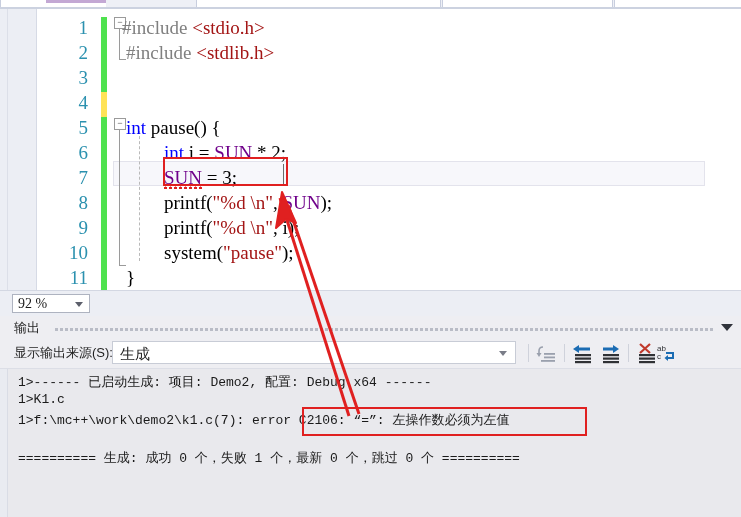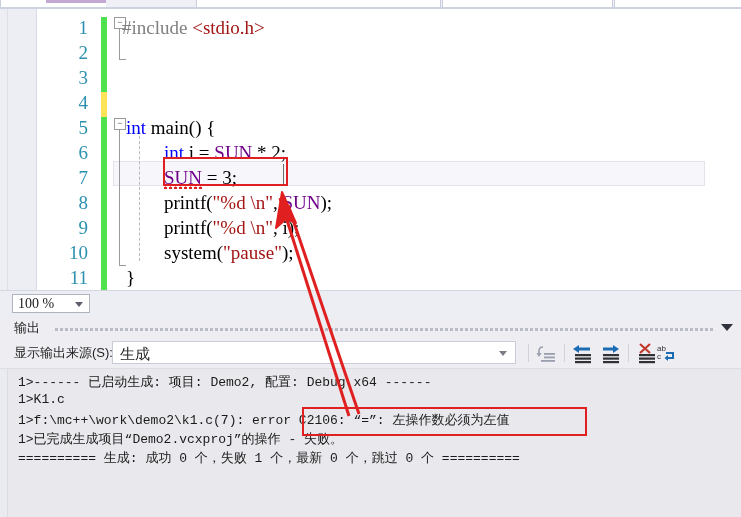--- a/index.html
+++ b/index.html
@@ -141,40 +141,40 @@
   <div class="foldtick" style="left:119px;top:50px;width:7px;"></div>
 
   <div class="foldbox" style="left:114px;top:109px;">−</div>
   <div class="foldline" style="left:119px;top:120px;height:136px;"></div>
   <div class="foldtick" style="left:119px;top:256px;width:7px;"></div>
 
   <div class="guide" style="left:139px;top:122px;height:130px;"></div>
 
   <div id="code-lines">
       <div class="codeline" style="top: 8px;"><div class="lnum" style="top: 0px;">1</div><div class="chgbar chg-green" style="top: 0px;"></div><div class="codetext" style="left: 122px;"><span class="c-pre">#include </span><span class="c-str">&lt;stdio.h&gt;</span></div></div>
-      <div class="codeline" style="top: 33px;"><div class="lnum" style="top: 0px;">2</div><div class="chgbar chg-green" style="top: 0px;"></div></div>
+      <div class="codeline" style="top: 33px;"><div class="lnum" style="top: 0px;">2</div><div class="chgbar chg-green" style="top: 0px;"></div><div class="codetext" style="left: 126px;"><span class="c-pre">#include </span><span class="c-str">&lt;stdlib.h&gt;</span></div></div>
       <div class="codeline" style="top: 58px;"><div class="lnum" style="top: 0px;">3</div><div class="chgbar chg-green" style="top: 0px;"></div><div class="codetext" style="left: 126px;"></div></div>
       <div class="codeline" style="top: 83px;"><div class="lnum" style="top: 0px;">4</div><div class="chgbar chg-yellow" style="top: 0px;"></div></div>
-      <div class="codeline" style="top: 108px;"><div class="lnum" style="top: 0px;">5</div><div class="chgbar chg-green" style="top: 0px;"></div><div class="codetext" style="left: 126px;"><span class="c-kw">int</span><span class="c-plain"> main() {</span></div></div>
+      <div class="codeline" style="top: 108px;"><div class="lnum" style="top: 0px;">5</div><div class="chgbar chg-green" style="top: 0px;"></div><div class="codetext" style="left: 126px;"><span class="c-kw">int</span><span class="c-plain"> pause() {</span></div></div>
       <div class="codeline" style="top: 133px;"><div class="lnum" style="top: 0px;">6</div><div class="chgbar chg-green" style="top: 0px;"></div><div class="codetext" style="left: 164px;"><span class="c-kw">int</span><span class="c-plain"> i = </span><span class="c-macro">SUN</span><span class="c-plain"> * 2;</span></div></div>
       <div class="codeline" style="top: 158px;"><div class="lnum" style="top: 0px;">7</div><div class="chgbar chg-green" style="top: 0px;"></div><div class="codetext" style="left: 164px;"><span class="c-macro" style="border-bottom: 0px; position: relative;">SUN<span style="position: absolute; left: 0px; right: 0px; bottom: -1px; height: 4px; background-image: radial-gradient(circle at 1.5px 3px, rgb(224, 32, 32) 1.4px, transparent 1.6px); background-size: 5px 4px;"></span></span><span class="c-plain"> = 3;</span></div></div>
       <div class="codeline" style="top: 183px;"><div class="lnum" style="top: 0px;">8</div><div class="chgbar chg-green" style="top: 0px;"></div><div class="codetext" style="left: 164px;"><span class="c-plain">printf(</span><span class="c-str">"%d \n"</span><span class="c-plain">, </span><span class="c-macro">SUN</span><span class="c-plain">);</span></div></div>
       <div class="codeline" style="top: 208px;"><div class="lnum" style="top: 0px;">9</div><div class="chgbar chg-green" style="top: 0px;"></div><div class="codetext" style="left: 164px;"><span class="c-plain">printf(</span><span class="c-str">"%d \n"</span><span class="c-plain">, i);</span></div></div>
       <div class="codeline" style="top: 233px;"><div class="lnum" style="top: 0px;">10</div><div class="chgbar chg-green" style="top: 0px;"></div><div class="codetext" style="left: 164px;"><span class="c-plain">system(</span><span class="c-str">"pause"</span><span class="c-plain">);</span></div></div>
       <div class="codeline" style="top: 258px;"><div class="lnum" style="top: 0px;">11</div><div class="chgbar chg-green" style="top: 0px;"></div><div class="codetext" style="left: 126px;"><span class="c-plain">}</span></div></div>
     </div>
 
   <div id="caret" style="left:283px;top:155px;height:20px;"></div>
 </div>
 
 <div class="redbox" style="left:163px;top:157px;width:125px;height:29px;"></div>
 
 <div id="zoom-strip"></div>
 <div id="zoom-select">
-  <span>100 %</span>
+  <span>92 %</span>
   <span class="chev"></span>
 </div>
 
 <div id="outpane">
   <div id="out-leftstrip"></div>
 
   <div id="out-header">
     <div id="out-title">输出</div>
     <div id="out-dots"></div>
     <div id="out-menu"></div>
@@ -232,21 +232,20 @@
         <path d="M12 12 h7 v5 h-6" fill="none" stroke="#1b6cb3" stroke-width="2"></path>
         <path d="M14 14 l-3.5 3 l3.5 3 z" fill="#1b6cb3"></path>
       </svg>
     </div>
   </div>
 
   <div id="out-body">
       <div class="outline" style="top: 4px;">1&gt;------ 已启动生成: 项目: Demo2, 配置: Debug x64 ------</div>
       <div class="outline" style="top: 23px;">1&gt;K1.c</div>
       <div class="outline" style="top: 42px;">1&gt;f:\mc++\work\demo2\k1.c(7): error C2106: “=”: 左操作数必须为左值</div>
-      <div class="outline" style="top: 61px;">1&gt;已完成生成项目“Demo2.vcxproj”的操作 - 失败。</div>
       <div class="outline" style="top: 80px;">========== 生成: 成功 0 个，失败 1 个，最新 0 个，跳过 0 个 ==========</div>
     </div>
 </div>
 
 <div class="redbox" style="left:302px;top:407px;width:285px;height:29px;"></div>
 
 <svg id="arrow-svg" viewBox="0 0 741 517">
   <path d="M359 414 L288 205" stroke="#e02020" stroke-width="3" fill="none"></path>
   <path d="M349 416 L280 198" stroke="#e02020" stroke-width="3" fill="none"></path>
   <path d="M282 192 L296 223 L286 219 L276 228 Z" fill="#e02020" stroke="#e02020" stroke-width="2" stroke-linejoin="round"></path>

